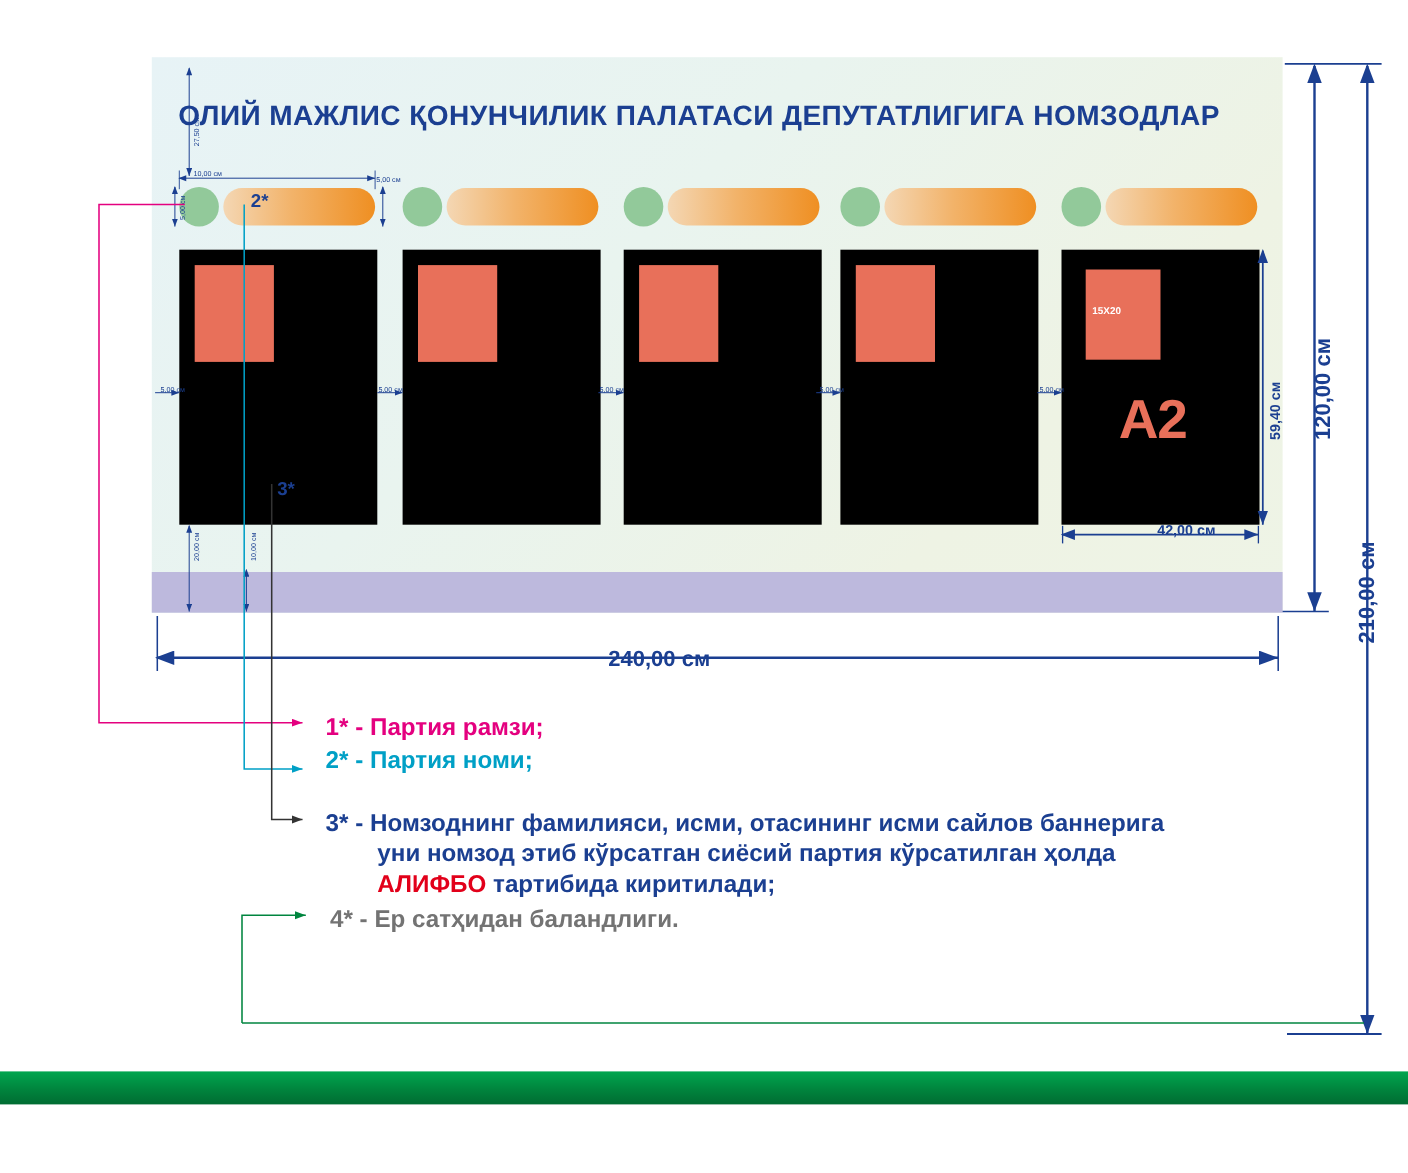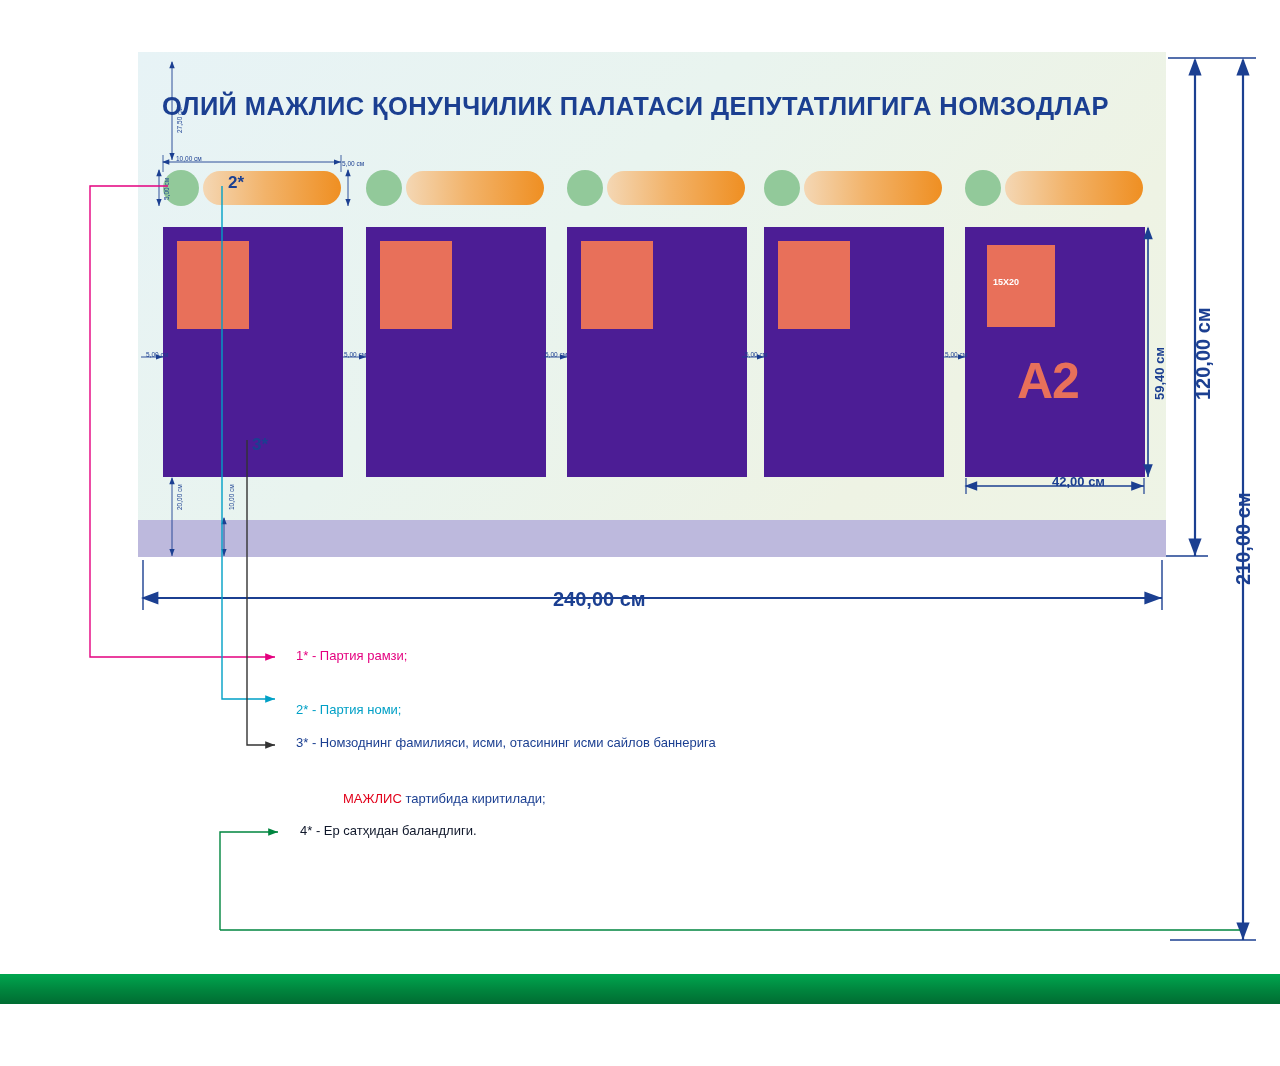--- a/index.html
+++ b/index.html
@@ -39,21 +39,21 @@
   }
   #base-strip {
     left: 138px; top: 520px;
     width: 1028px; height: 37px;
     background: #bdb9dd;
   }
 
   
   .cand-photo {
     width: 180px; height: 250px;
-    background: #4c1d95;
+    background: #000000;
   }
   .cand-inner {
     left: 14px; top: 14px;
     width: 72px; height: 88px;
     background: #e8705a;
   }
   .pill {
     height: 34px;
     border-radius: 17px;
     background: linear-gradient(90deg, #f4d7b4 0%, #f2b36a 45%, #ef8f22 100%);
@@ -88,28 +88,28 @@
 
   
   .marker {
     font-weight: bold;
     font-size: 17px;
     color: #1b3f91;
   }
 
   
   .legend-line {
-    font-weight: normal;
-    font-size: 13px;
+    font-weight: bold;
+    font-size: 22px;
     white-space: nowrap;
   }
   .legend-1 { color: #e4007f; }
   .legend-2 { color: #00a0c6; }
   .legend-3 { color: #1b3f91; }
-  .legend-4 { color: #0f172a; }
+  .legend-4 { color: #737373; }
   .legend-hl { color: #e2001a; }
 
   #footer-bar {
     left: 0; top: 974px;
     width: 1280px; height: 30px;
     background: linear-gradient(180deg, #00a64f 0%, #00843d 55%, #006c32 100%);
   }
 
   svg.overlay {
     position: absolute;
@@ -175,24 +175,25 @@
   <div class="abs dim-text micro rot90" style="left:163px; top:200px;">5,00 см</div>
   <div class="abs dim-text micro" style="left:146px; top:351px;">5,00 см</div>
   <div class="abs dim-text micro" style="left:344px; top:351px;">5,00 см</div>
   <div class="abs dim-text micro" style="left:545px; top:351px;">5,00 см</div>
   <div class="abs dim-text micro" style="left:745px; top:351px;">5,00 см</div>
   <div class="abs dim-text micro" style="left:945px; top:351px;">5,00 см</div>
   <div class="abs dim-text micro rot90" style="left:176px; top:510px;">20,00 см</div>
   <div class="abs dim-text micro rot90" style="left:228px; top:510px;">10,00 см</div>
 
   <div class="abs legend-line legend-1" style="left:296px; top:648px;">1* - Партия рамзи;</div>
-  <div class="abs legend-line legend-2" style="left:296px; top:702px;">2* - Партия номи;</div>
+  <div class="abs legend-line legend-2" style="left:296px; top:678px;">2* - Партия номи;</div>
   <div class="abs legend-line legend-3" style="left:296px; top:735px;">3* - Номзоднинг фамилияси, исми, отасининг исми сайлов баннерига</div>
+  <div class="abs legend-line legend-3" style="left:343px; top:763px;">уни номзод этиб кўрсатган сиёсий партия кўрсатилган ҳолда</div>
   <div class="abs legend-line" style="left:343px; top:791px;">
-    <span class="legend-hl">МАЖЛИС</span><span class="legend-3"> тартибида киритилади;</span>
+    <span class="legend-hl">АЛИФБО</span><span class="legend-3"> тартибида киритилади;</span>
   </div>
   <div class="abs legend-line legend-4" style="left:300px; top:823px;">4* - Ер сатҳидан баландлиги.</div>
 
   <svg class="overlay">
     <defs>
       <marker id="arrB" markerWidth="9" markerHeight="9" refX="8" refY="3" orient="auto">
         <path d="M0,0 L8,3 L0,6 z" fill="#1b3f91"></path>
       </marker>
       <marker id="arrBs" markerWidth="9" markerHeight="9" refX="1" refY="3" orient="auto">
         <path d="M8,0 L0,3 L8,6 z" fill="#1b3f91"></path>

